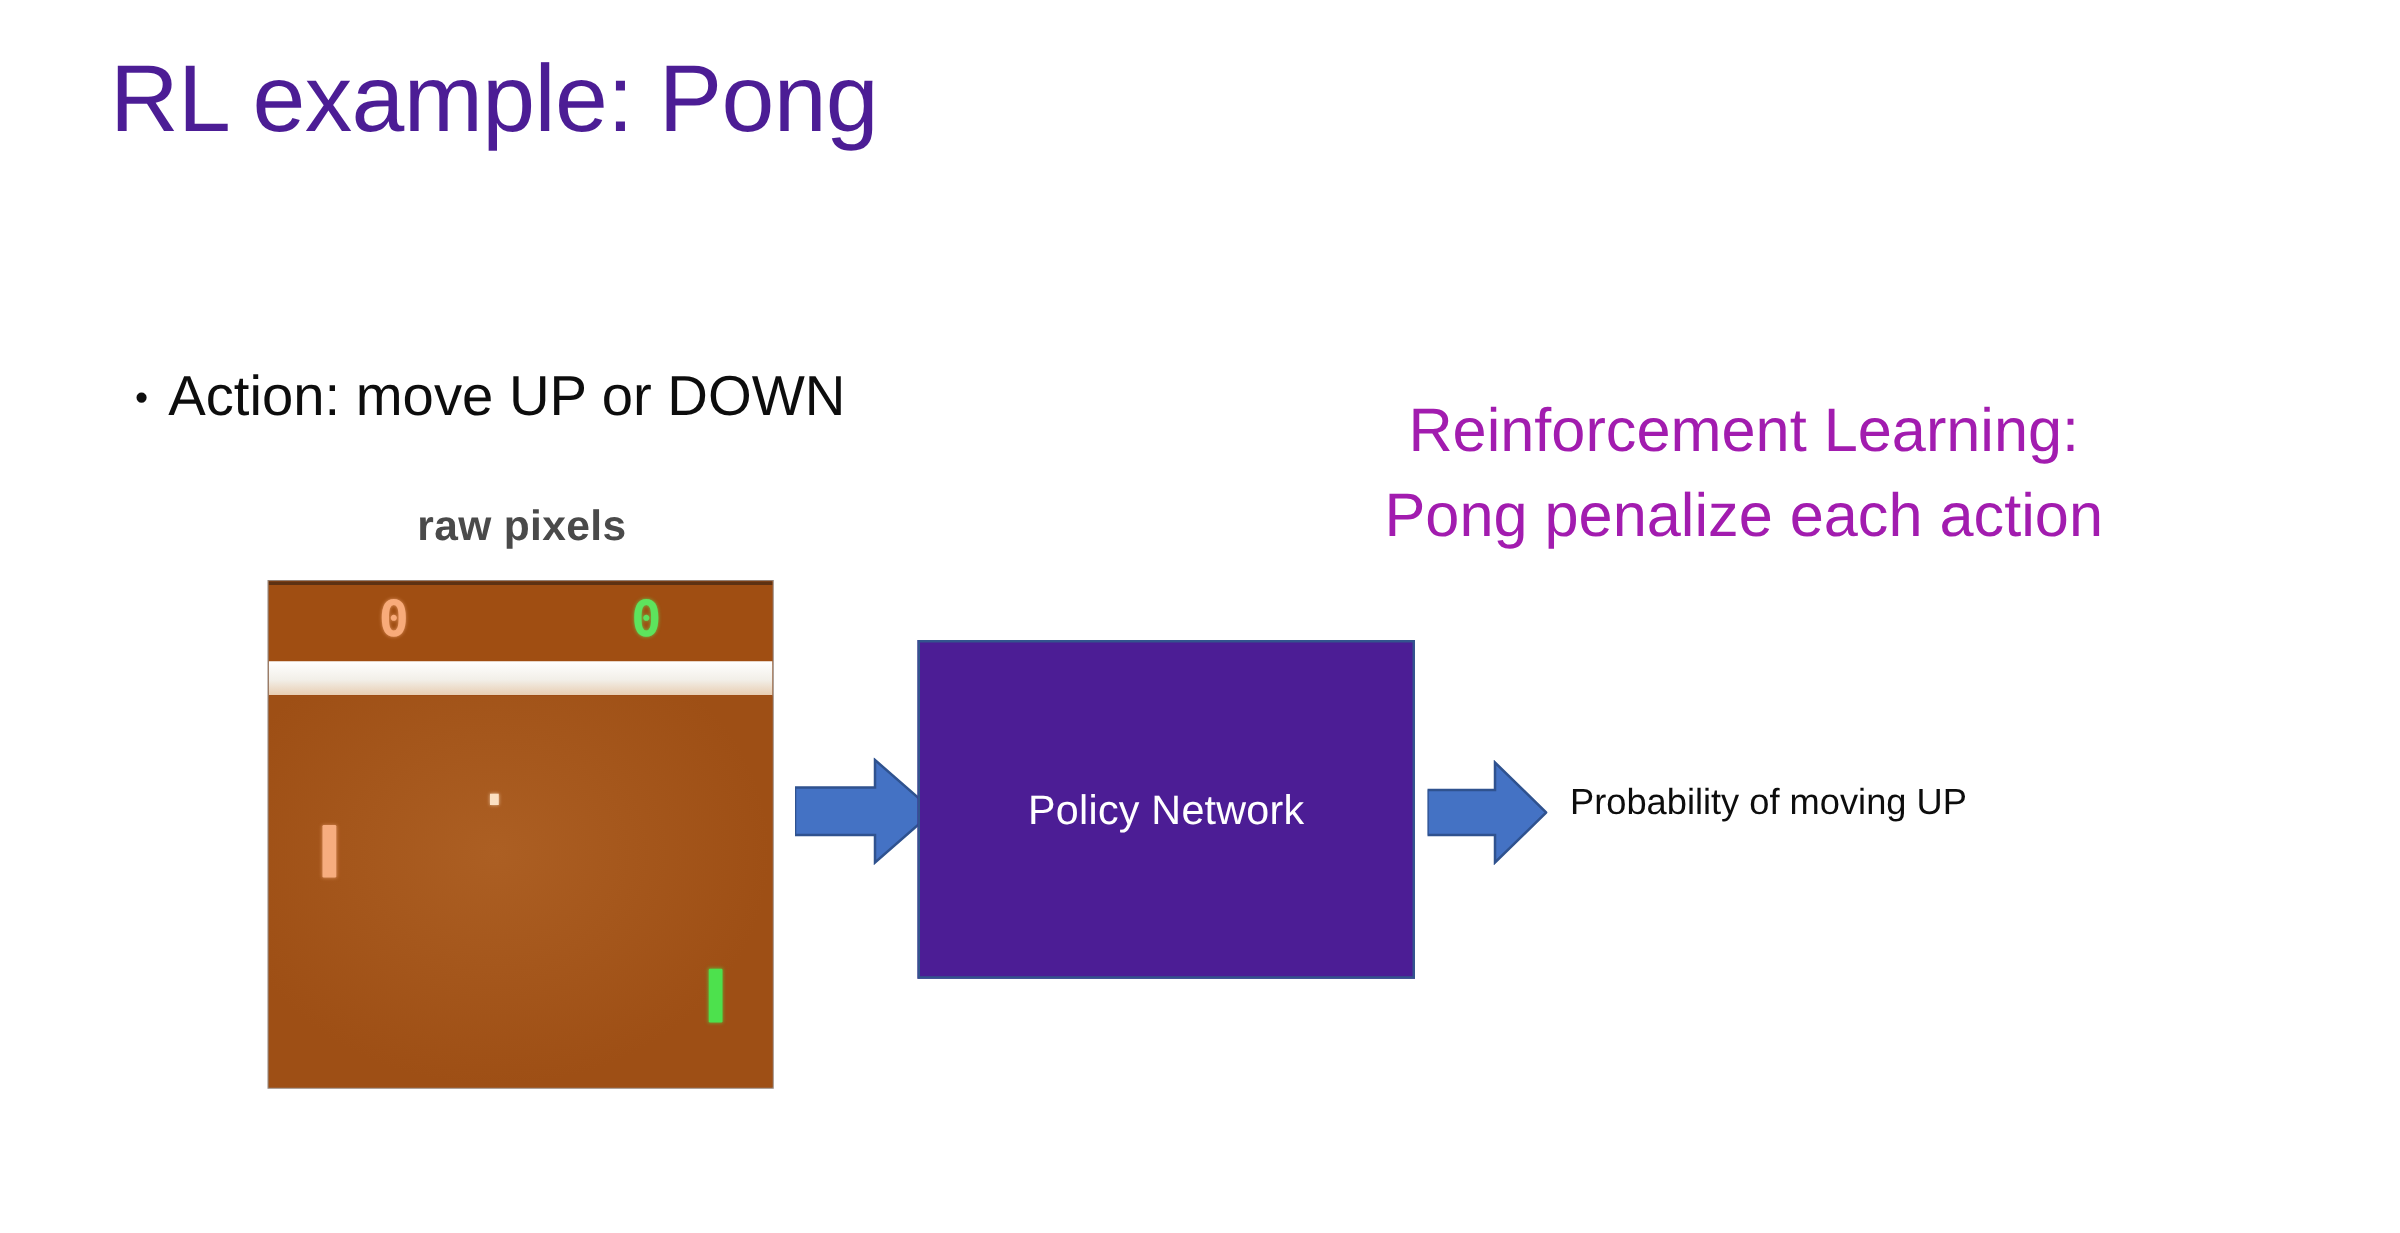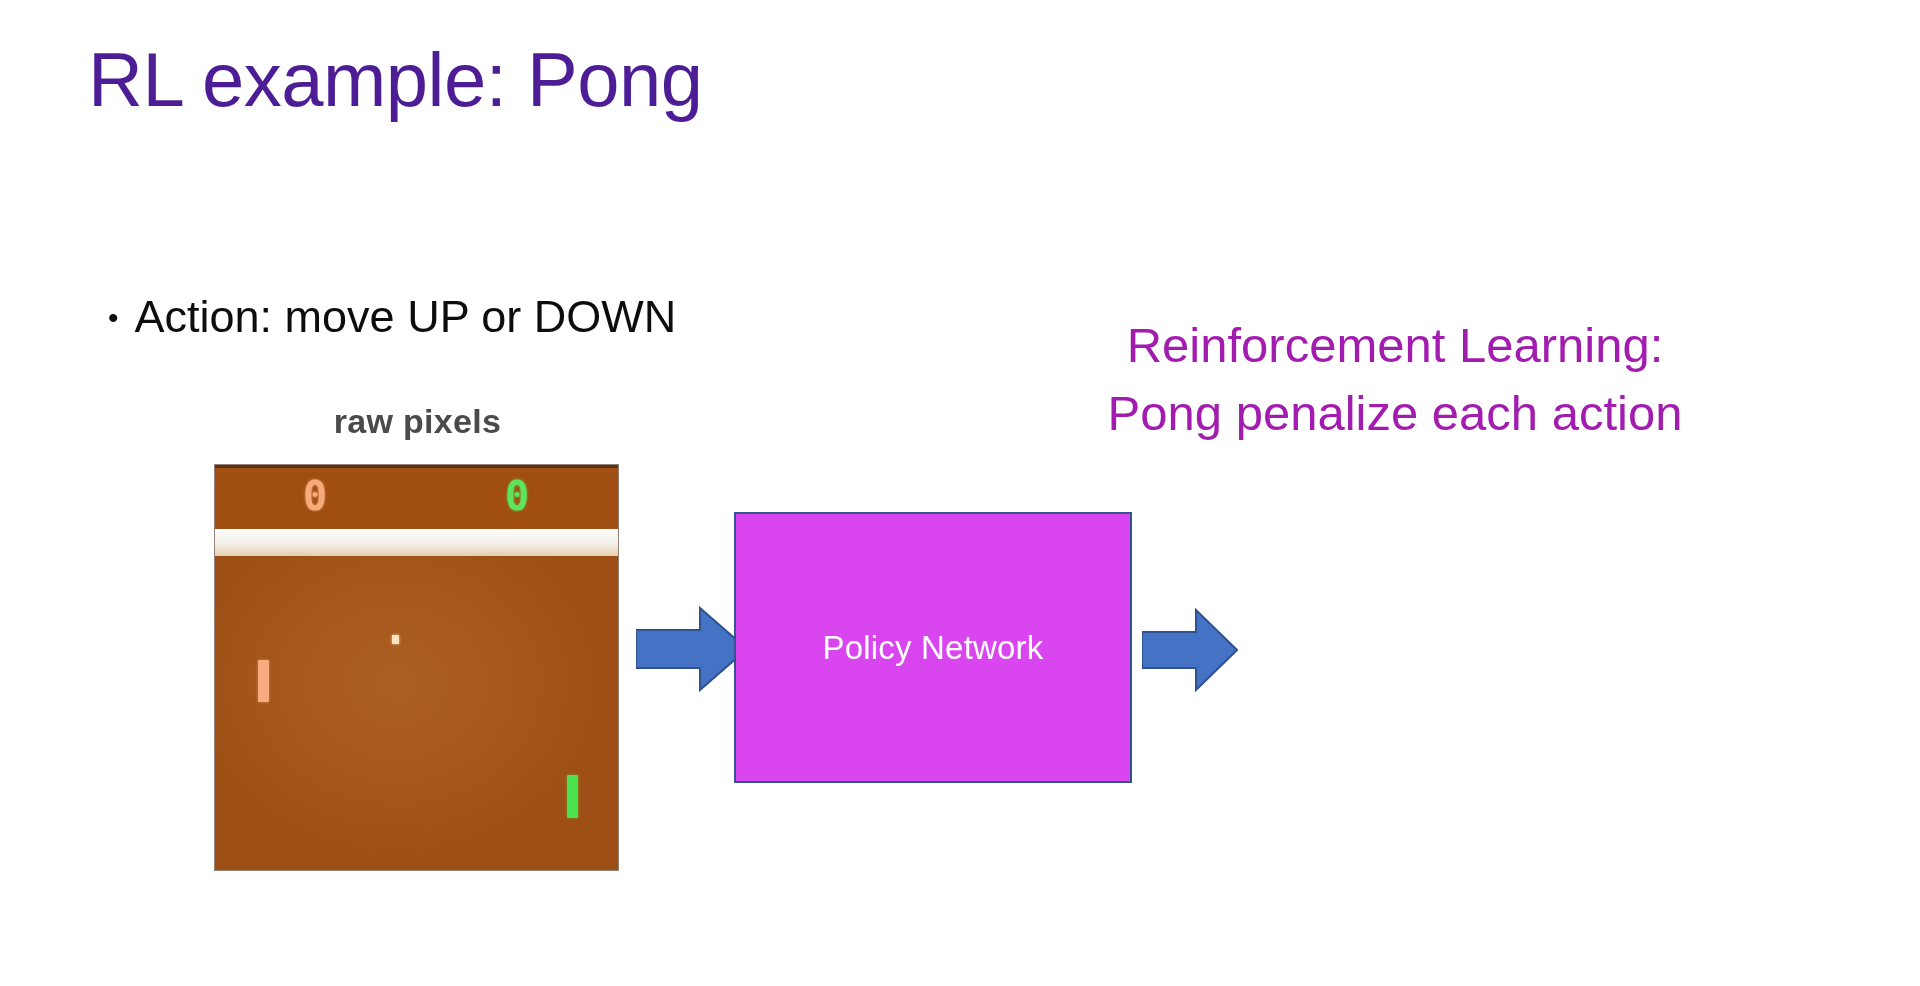--- a/index.html
+++ b/index.html
@@ -173,21 +173,21 @@
     height: 84px;
   }
 
   
   #policy-network-box {
     position: absolute;
     left: 734px;
     top: 512px;
     width: 398px;
     height: 271px;
-    background: #d946ef;
+    background: #4c1d95;
     border: 2px solid #33538e;
     box-sizing: border-box;
     display: flex;
     align-items: center;
     justify-content: center;
   }
   #policy-network-label {
     color: #ffffff;
     font-size: 33px;
     font-weight: 400;
@@ -253,19 +253,20 @@
   </svg>
 
   <div id="policy-network-box">
     <span id="policy-network-label">Policy Network</span>
   </div>
 
   <svg class="block-arrow" id="arrow-output" viewBox="0 0 96 84" preserveAspectRatio="none">
     <polygon points="0,24 54,24 54,2 95,42 54,82 54,60 0,60" fill="#4472c4" stroke="#2f528f" stroke-width="2"></polygon>
   </svg>
 
+  <div id="probability-label">Probability of moving UP</div>
 
   <div id="rl-annotation">
     <span class="rl-line" id="rl-line-1">Reinforcement Learning:</span>
     <span class="rl-line" id="rl-line-3">Pong penalize each action</span>
   </div>
 
 </div>
 
 </body></html>

